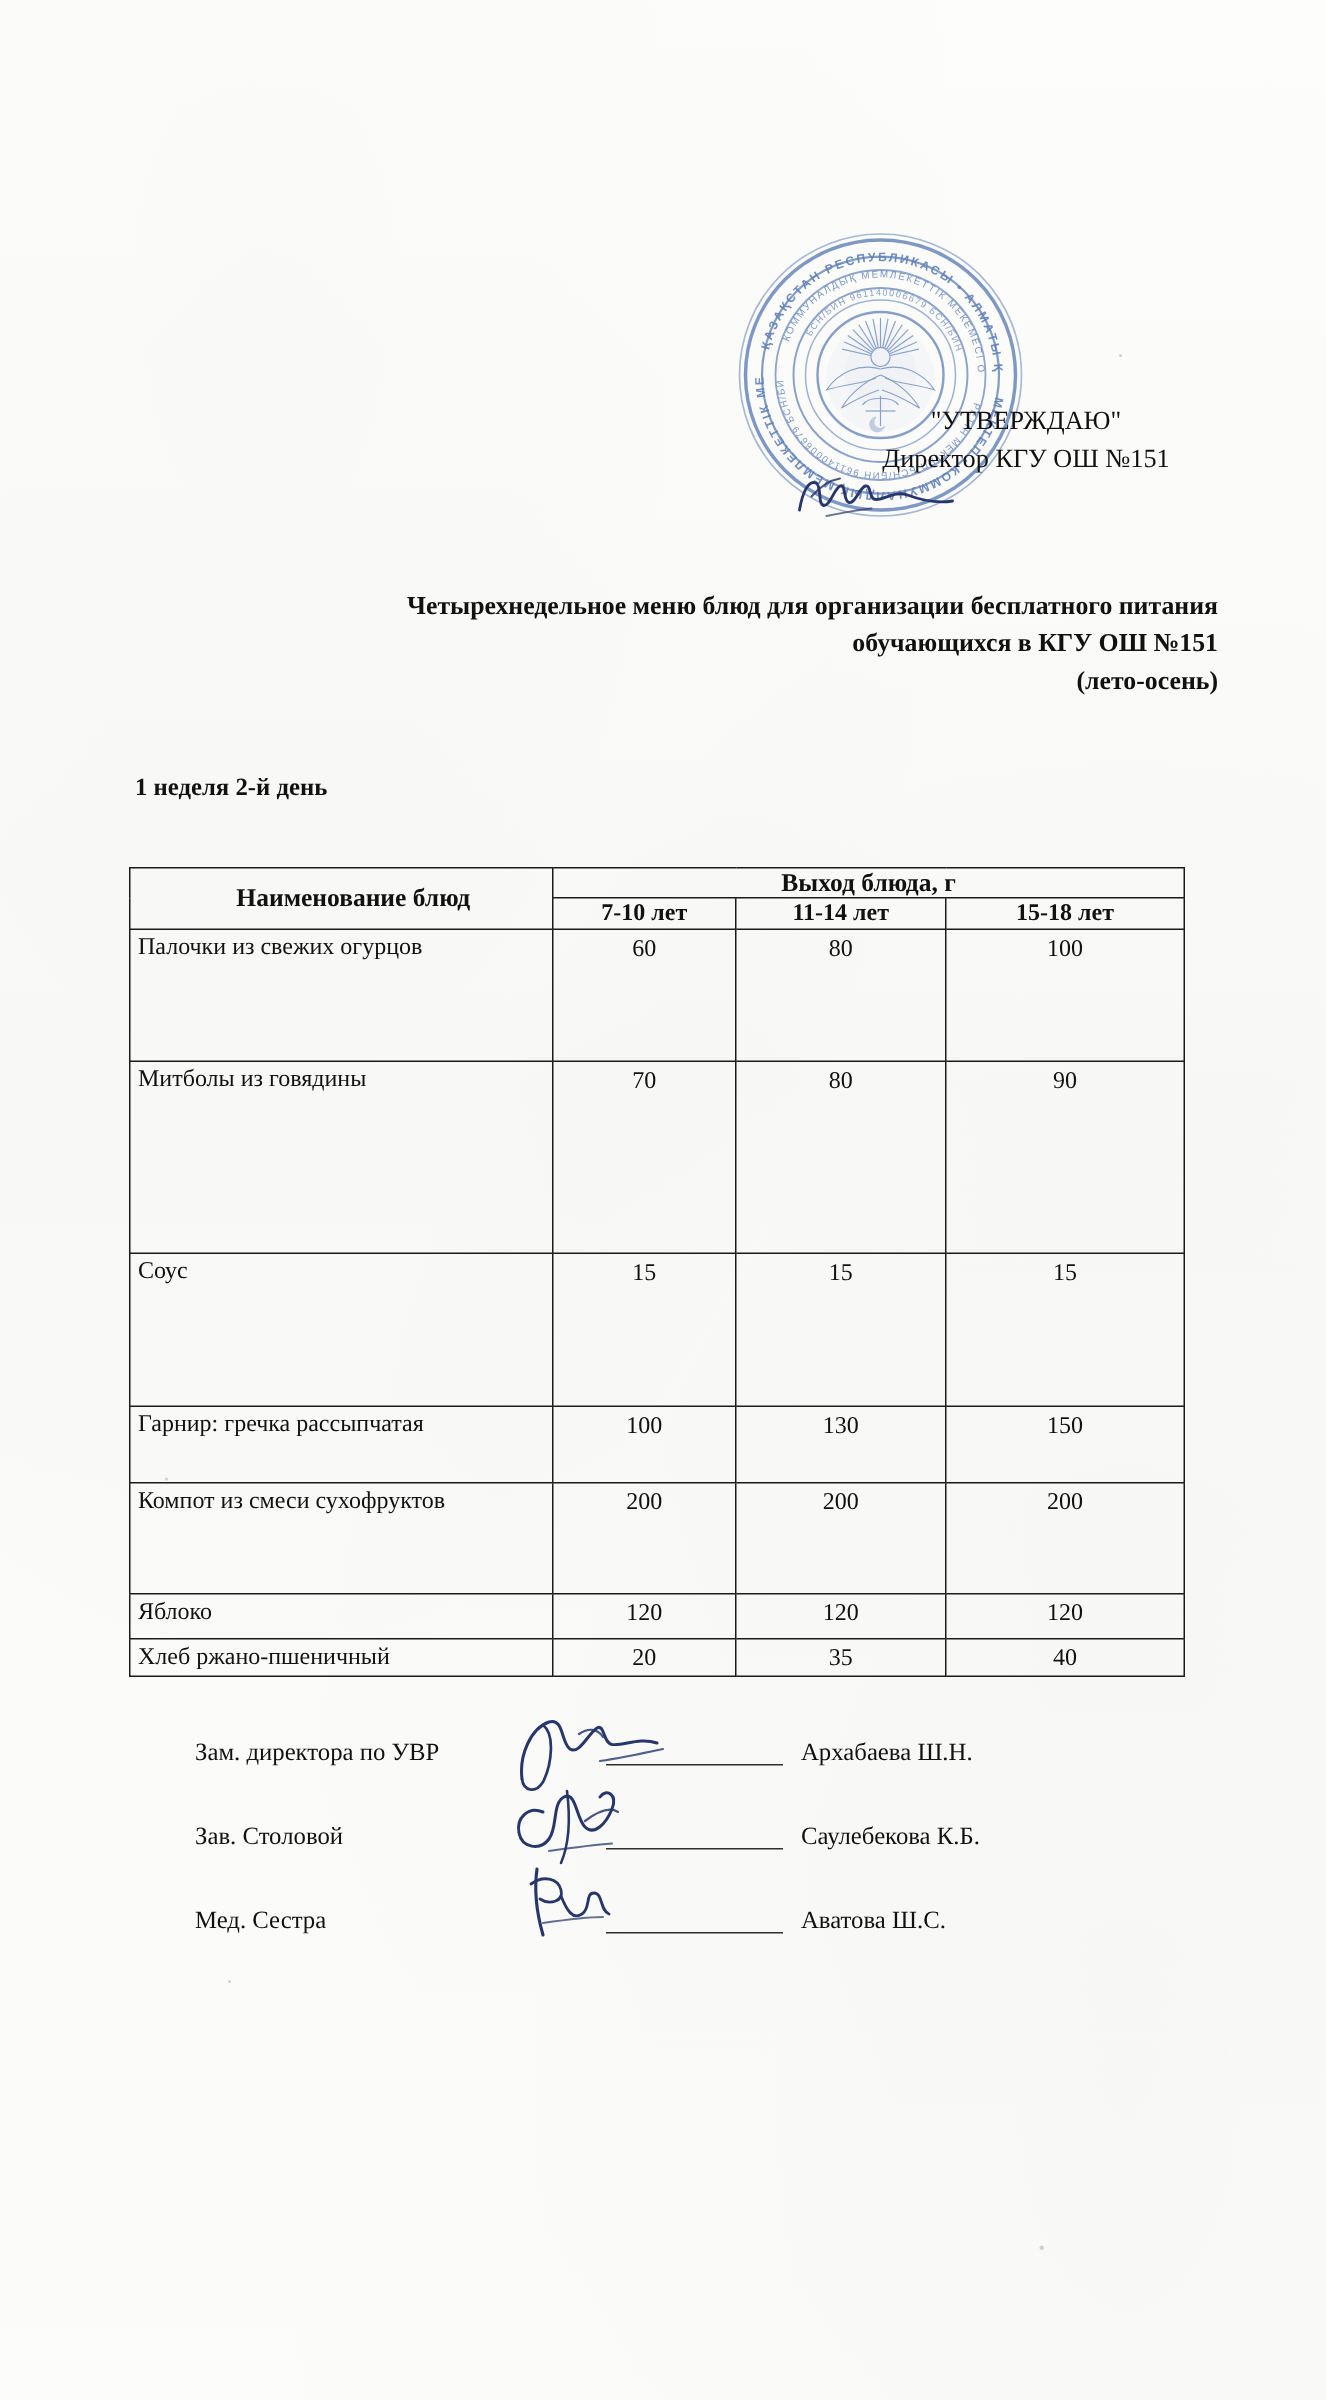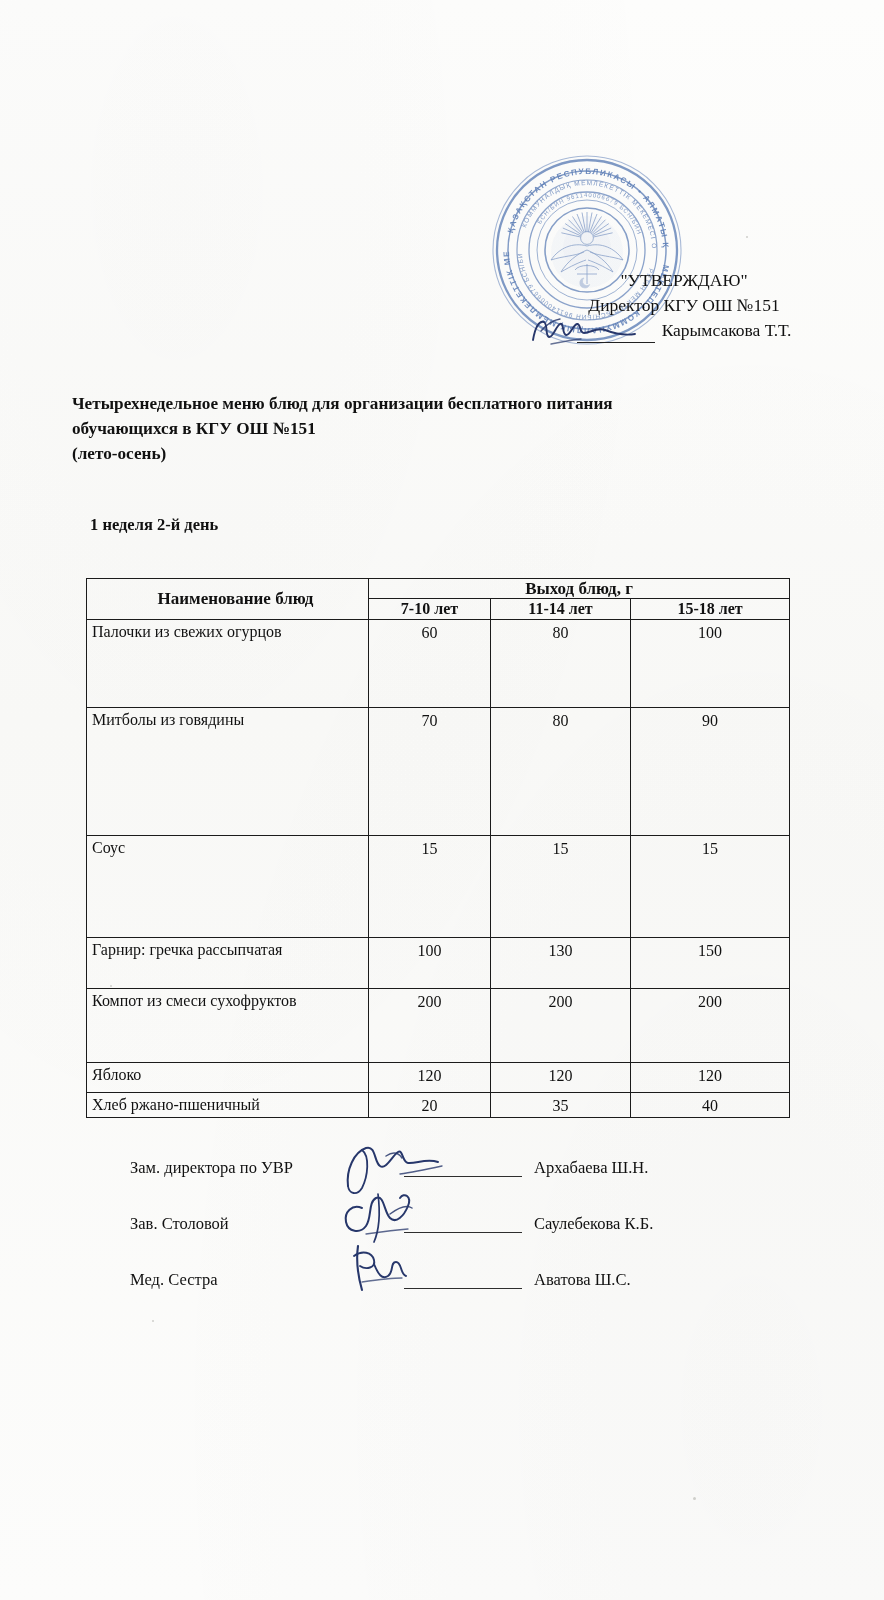--- a/index.html
+++ b/index.html
@@ -75,21 +75,21 @@
     stroke-linecap: round;
     stroke-linejoin: round;
   }
 
   
   .doc-title {
     position: absolute;
     left: 72px;
     top: 392px;
     width: 740px;
-    text-align: left;
+    text-align: right;
     font-weight: bold;
     font-size: 17.2px;
     line-height: 1.45;
   }
   .doc-title .t-sub { font-weight: bold; }
   .doc-title .t-paren { font-weight: bold; }
 
   
   .week-day {
     position: absolute;
@@ -290,24 +290,20 @@
 
         <circle cx="98" cy="100" r="36" fill="#4a6fae" opacity="0.055"></circle>
         <circle cx="98" cy="96" r="24" fill="#4a6fae" opacity="0.05"></circle>
       </g>
     </svg>
   </div>
 
   <div class="approval">
     <div class="ln">"УТВЕРЖДАЮ"</div>
     <div class="ln">Директор КГУ ОШ №151</div>
-    <div class="ln3">
-      <span class="sigline"></span>
-      <span>Карымсакова Т.Т.</span>
-    </div>
   </div>
 
   <div class="sig" style="left:527px;top:306px;">
     <svg width="120" height="44" viewBox="0 0 120 44">
       <path d="M6,34 C8,22 12,14 17,16 C21,18 18,30 22,31 C26,32 29,20 33,18
                C37,16 35,28 39,29 C43,30 46,19 50,18 C54,17 52,27 57,27
                C63,27 70,21 78,24 C86,27 96,30 108,28" stroke-width="1.9"></path>
       <path d="M14,25 C20,18 27,14 33,13" stroke-width="1.4" opacity="0.85"></path>
       <path d="M24,38 C34,36 44,34 54,33" stroke-width="1.3" opacity="0.7"></path>
     </svg>
@@ -324,21 +320,21 @@
   <table class="menu-table">
     <colgroup>
       <col class="col-name">
         <col class="col-a">
         <col class="col-b">
         <col class="col-c">
     </colgroup>
     <thead>
       <tr>
         <th class="head-name" rowspan="2">Наименование блюд</th>
-        <th class="head-group" colspan="3">Выход блюд, г</th>
+        <th class="head-group" colspan="3">Выход блюда, г</th>
       </tr>
       <tr>
         <th class="head-age">7-10 лет</th>
         <th class="head-age">11-14 лет</th>
         <th class="head-age">15-18 лет</th>
       </tr>
     </thead>
     <tbody id="menu-body">
         <tr style="height: 88px;">
           <td class="dish">Палочки из свежих огурцов</td>

